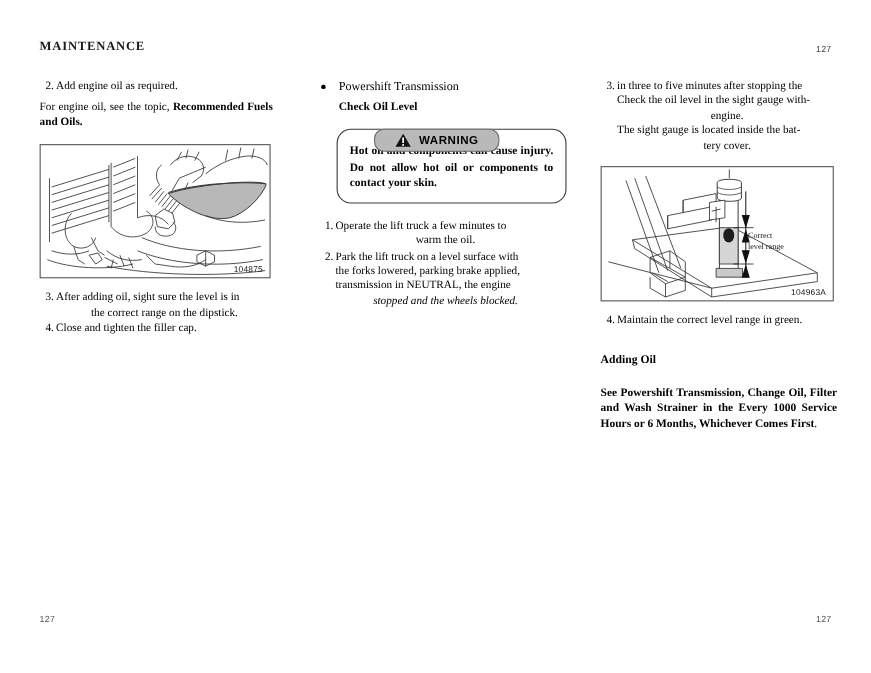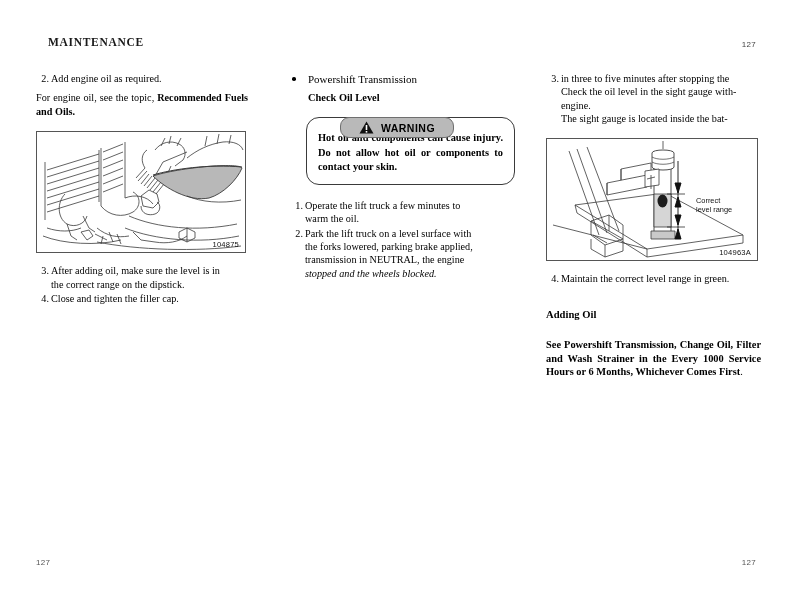--- a/index.html
+++ b/index.html
@@ -16,21 +16,21 @@
     overflow: hidden;
   }
   .page {
     position: absolute;
     inset: 0;
   }
 
   
   .header-title {
     position: absolute;
-    left: 48px;
+    left: 36px;
     top: 36px;
     font-size: 11.5px;
     font-weight: bold;
     letter-spacing: 0.7px;
     color: #1a1a1a;
     text-align: center;
   }
   .header-page {
     position: absolute;
     right: 36px;
@@ -94,21 +94,21 @@
     text-align: justify;
   }
   .numlist li .num {
     position: absolute;
     left: 0;
     top: 0;
     width: 13px;
     text-align: right;
   }
   .numlist li .lastline {
-    text-align: left;
+    text-align: center;
   }
 
   .bold { font-weight: bold; }
 
   
   .bullet-head {
     position: relative;
     padding-left: 18px;
     font-size: 11px;
     font-weight: normal;
@@ -213,25 +213,24 @@
     font-family: "Liberation Sans", "DejaVu Sans", sans-serif;
     font-size: 7.6px;
     color: #111;
     letter-spacing: 0.2px;
     text-align: center;
   }
   .callout {
     position: absolute;
     left: 133px;
     top: 57px;
-    font-family: Liberation Sans, sans-serif;
+    font-family: Liberation Serif, serif;
     font-size: 7.4px;
     line-height: 9.5px;
     color: #111;
-    margin-left: 16px;
   }
 
   .after-fig { margin-top: 11px; }
   .sec-head {
     margin-top: 24px;
     font-size: 10.6px;
     font-weight: bold;
   }
   .ref-para {
     margin-top: 18px;
@@ -341,21 +340,21 @@
           <path d="M58 102 L70 108"></path>
           <path d="M66 104 L64 112"></path>
         </g>
       </svg>
       <div class="fignum">104875</div>
     </div>
 
     <ul class="numlist after-fig">
       <li>
         <span class="num">3.</span>
-        <span style="display: block;">After adding oil, make sure the level is in</span>
+        <span style="display: block;">After adding oil, sight sure the level is in</span>
         <span class="lastline" style="display: block;">the correct range on the dipstick.</span>
       </li>
       <li>
         <span class="num">4.</span>
         <span style="display: block;">Close and tighten the filler cap.</span>
       </li>
     </ul>
   </div>
 
   <div class="col col-mid">
@@ -399,20 +398,21 @@
 
   <div class="col col-right">
 
     <ul class="numlist">
       <li>
         <span class="num">3.</span>
         <span style="display: block;">in three to five minutes after stopping the</span>
         <span style="display: block;">Check the oil level in the sight gauge with-</span>
         <span class="lastline" style="display: block;">engine.</span>
         <span style="display: block;">The sight gauge is located inside the bat-</span>
+        <span class="lastline" style="display: block;">tery cover.</span>
       </li>
     </ul>
 
     <div class="figbox fig-right">
       <svg width="210" height="121" viewBox="0 0 210 121">
         <g fill="none" stroke="#3a3a3a" stroke-width="0.8">
 
           <path d="M22 12 L52 96"></path>
           <path d="M30 10 L60 94"></path>
           <path d="M40 8 L72 92"></path>

